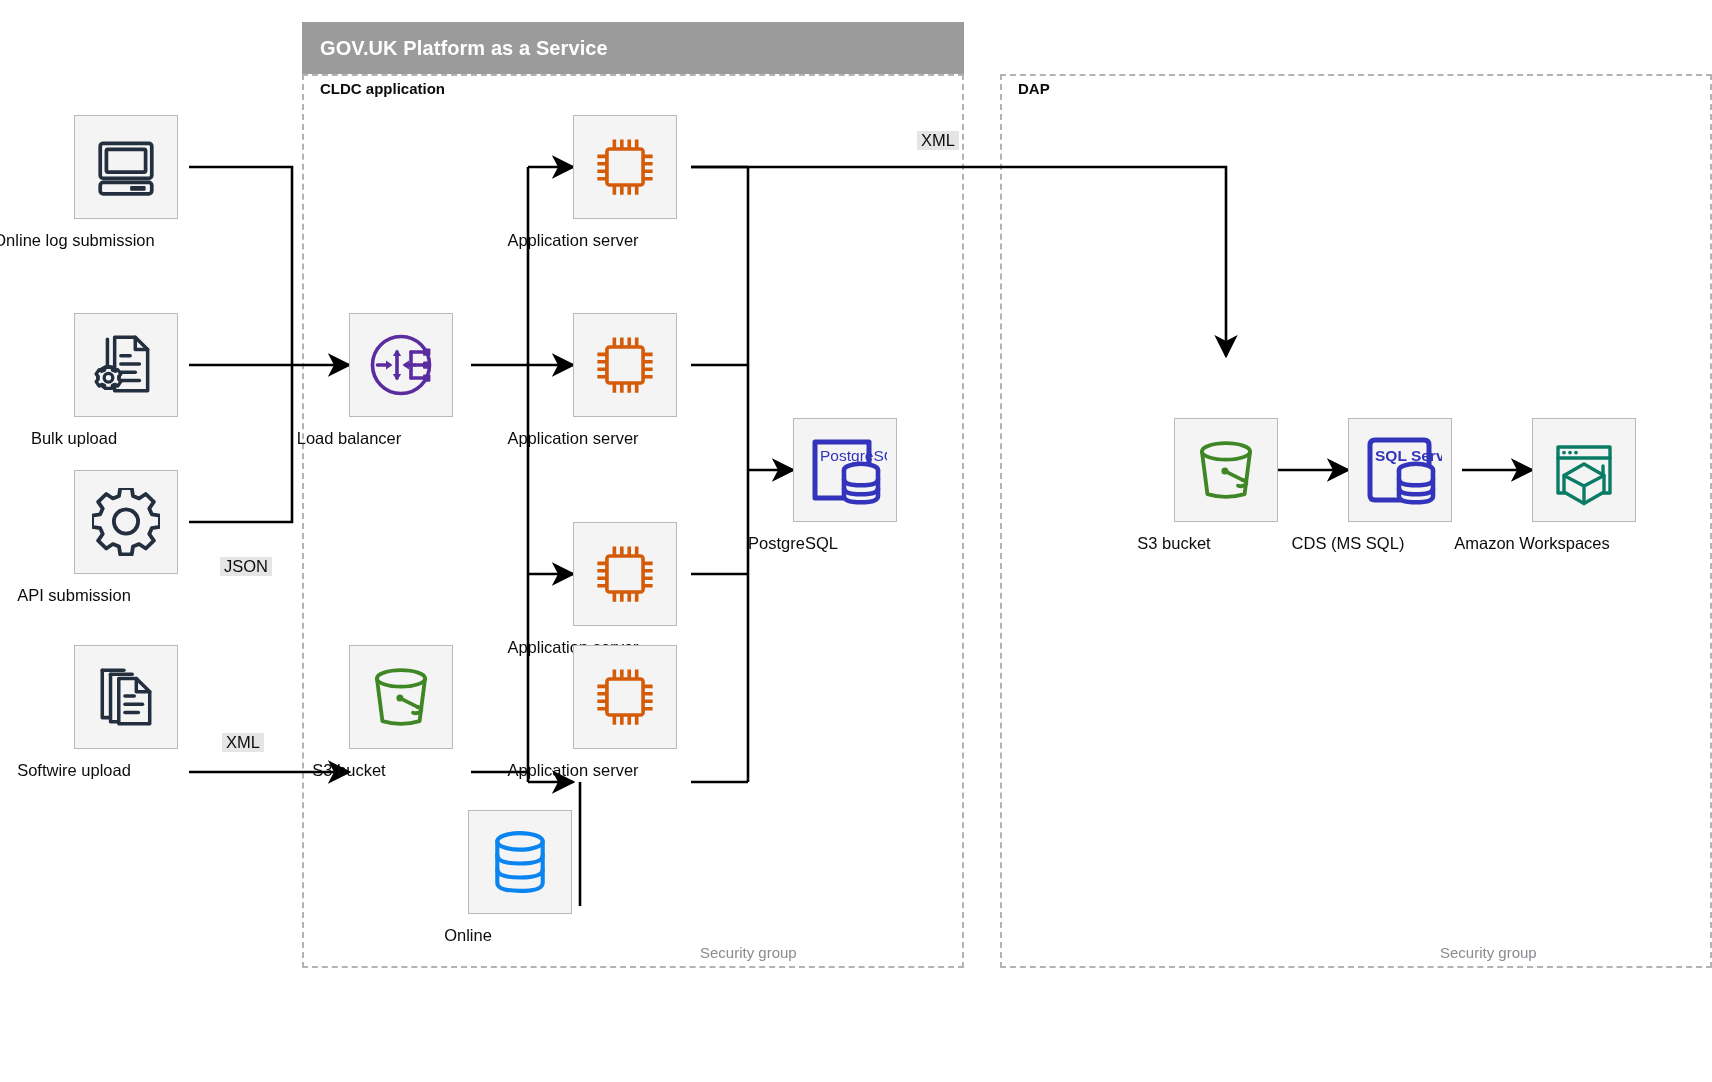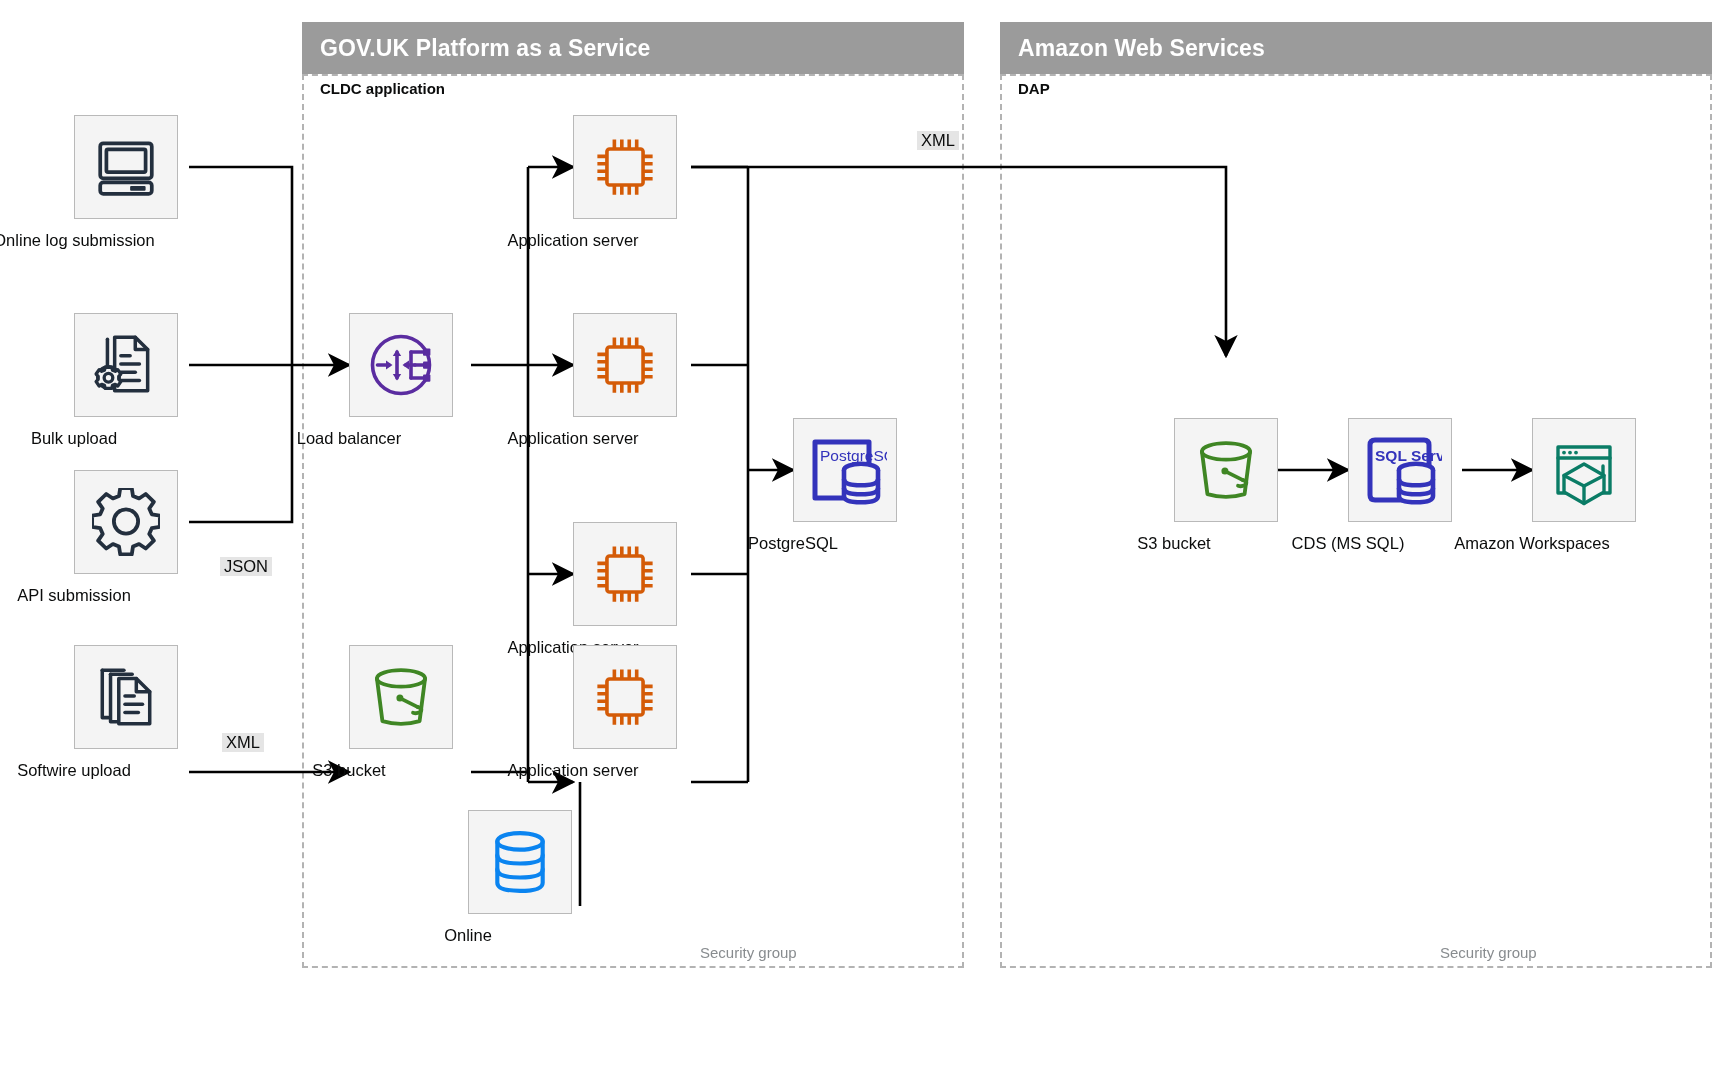--- a/index.html
+++ b/index.html
@@ -18,21 +18,21 @@
     height: 1082px;
     background: #ffffff;
     overflow: hidden;
   }
   
   .group-header {
     position: absolute;
     background: #9b9b9b;
     color: #ffffff;
     font-weight: bold;
-    font-size: 23px;
+    font-size: 20px;
     display: flex;
     align-items: center;
     padding-left: 18px;
     box-sizing: border-box;
     letter-spacing: .1px;
   }
   
   .dashed-box {
     position: absolute;
     border: 2px dashed #b3b3b3;
@@ -101,23 +101,20 @@
 </style>
 </head>
 <body>
 
 <div id="canvas">
 
   <div class="group-header" style="left:302px; top:22px; width:662px; height:52px;">
     <span>GOV.UK Platform as a Service</span>
   </div>
 
-  <div class="group-header" style="left:1000px; top:22px; width:712px; height:52px;">
-    <span>Amazon Web Services</span>
-  </div>
 
   <div class="dashed-box" style="left:302px; top:74px; width:662px; height:894px;"></div>
   <div class="dashed-box" style="left:1000px; top:74px; width:712px; height:894px;"></div>
 
   <div class="sub-label" style="left:320px; top:80px;">CLDC application</div>
   <div class="sub-label" style="left:1018px; top:80px;">DAP</div>
 
   <div class="sg-label" style="left:700px; top:944px; width:246px;">Security group</div>
   <div class="sg-label" style="left:1440px; top:944px; width:256px;">Security group</div>
 

